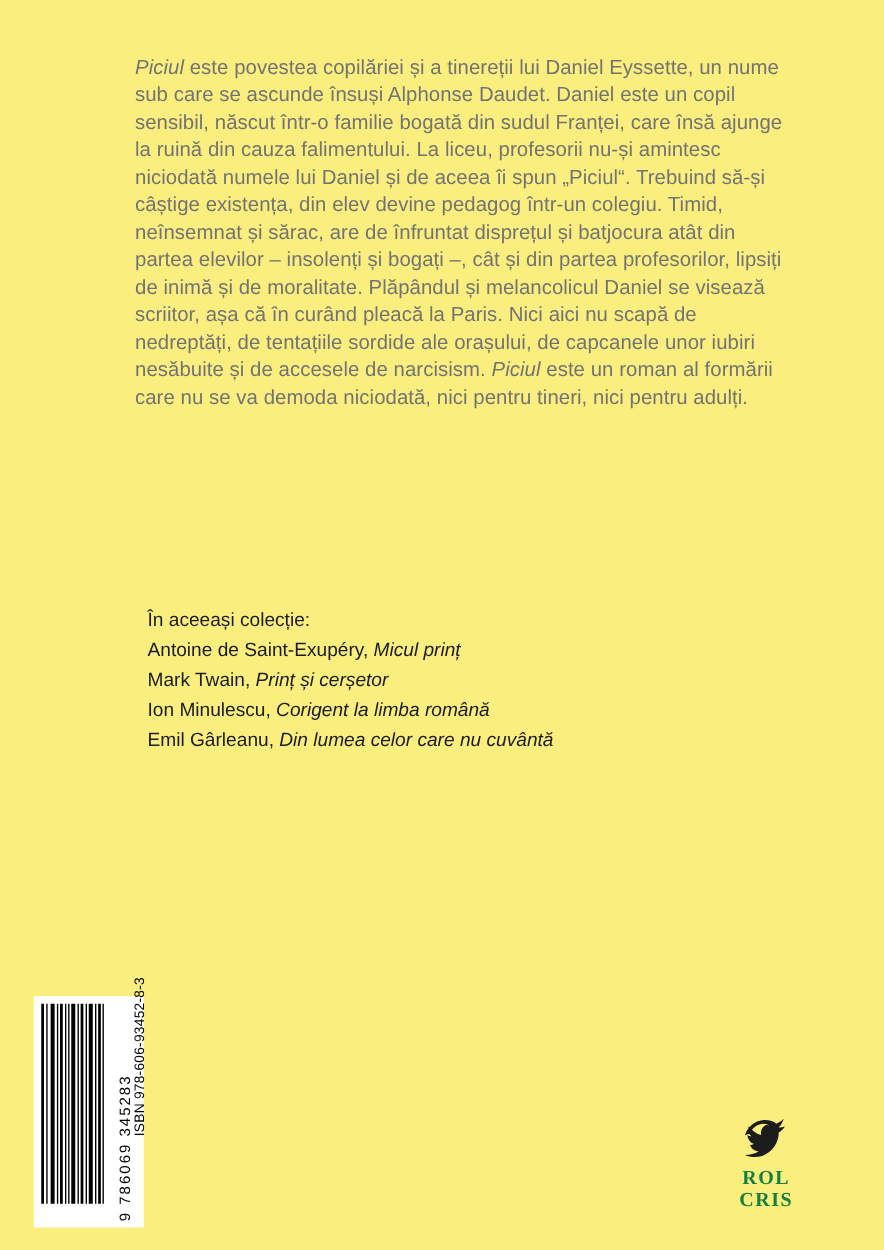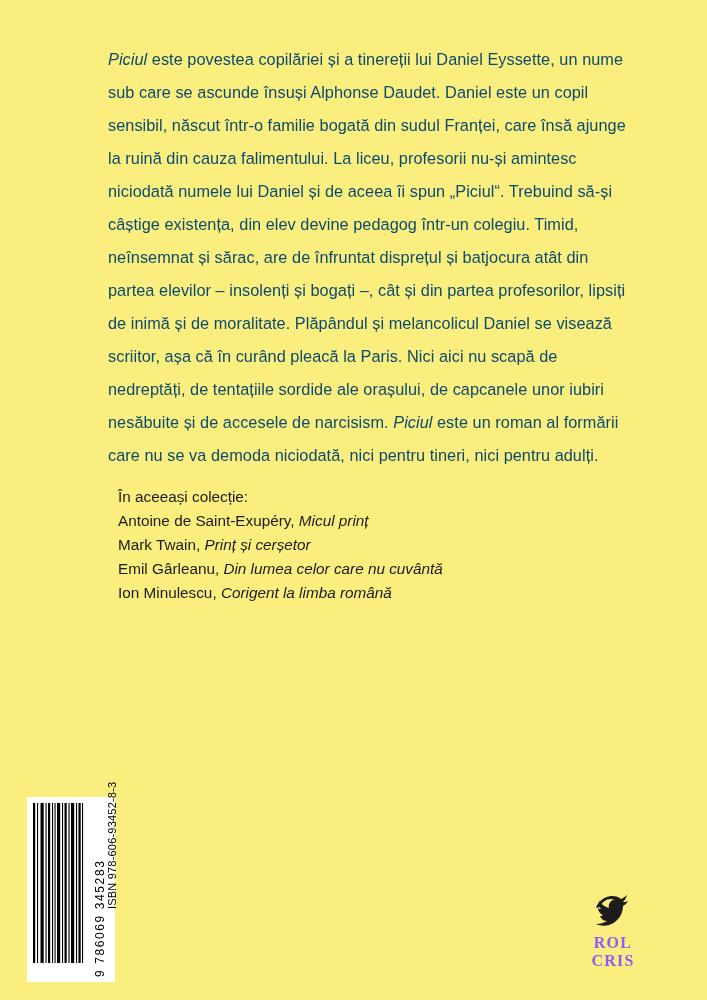--- a/index.html
+++ b/index.html
@@ -17,22 +17,22 @@
   .page {
     position: absolute;
     inset: 0;
   }
   .blurb {
     position: absolute;
     left: 108px;
     top: 43px;
     width: 520px;
     font-size: 16.3px;
-    line-height: 33px;
-    color: #0c4a6e;
+    line-height: 22px;
+    color: #737373;
     letter-spacing: 0.05px;
   }
   .blurb p {
     margin: 0;
   }
   .blurb i, .collection i {
     font-style: italic;
   }
   .collection {
     position: absolute;
@@ -106,41 +106,41 @@
     width: 120px;
   }
   .publisher .bird {
     display: block;
     margin: 0 auto 6px auto;
   }
   .publisher .name {
     font-size: 16px;
     letter-spacing: 1.2px;
     line-height: 18px;
-    color: #8b5cf6;
+    color: #15803d;
     font-weight: bold;
     font-family: "Liberation Serif", serif;
   }
 </style>
 </head>
 <body>
 
 <div class="page">
 
   <div class="blurb">
     <p id="blurb-paragraph"><i>Piciul</i><span> este povestea copilăriei și a tinereții lui Daniel Eyssette, un nume sub care se ascunde însuși Alphonse Daudet. Daniel este un copil sensibil, născut într-o familie bogată din sudul Franței, care însă ajunge la ruină din cauza falimentului. La liceu, profesorii nu-și amintesc niciodată numele lui Daniel și de aceea îi spun „Piciul“. Trebuind să-și câștige existența, din elev devine pedagog într-un colegiu. Timid, neînsemnat și sărac, are de înfruntat disprețul și batjocura atât din partea elevilor – insolenți și bogați –, cât și din partea profesorilor, lipsiți de inimă și de moralitate. Plăpândul și melancolicul Daniel se visează scriitor, așa că în curând pleacă la Paris. Nici aici nu scapă de nedreptăți, de tentațiile sordide ale orașului, de capcanele unor iubiri nesăbuite și de accesele de narcisism. </span><i>Piciul</i><span> este un roman al formării care nu se va demoda niciodată, nici pentru tineri, nici pentru adulți.</span></p>
   </div>
 
   <div class="collection">
     <p class="intro">În aceeași colecție:</p>
     <ul id="collection-list">
         <li><span>Antoine de Saint-Exupéry, </span><i>Micul prinț</i></li>
         <li><span>Mark Twain, </span><i>Prinț și cerșetor</i></li>
+        <li><span>Ion Minulescu, </span><i>Corigent la limba română</i></li>
         <li><span>Emil Gârleanu, </span><i>Din lumea celor care nu cuvântă</i></li>
-        <li><span>Ion Minulescu, </span><i>Corigent la limba română</i></li>
       </ul>
   </div>
 
   <div class="barcode-block">
     <svg class="barcode-bars" viewBox="0 0 52 185" preserveAspectRatio="none">
       <g fill="#000">
         <rect x="1" y="6" width="2.2" height="160"></rect>
         <rect x="5" y="6" width="1.1" height="160"></rect>
         <rect x="8.5" y="6" width="3.2" height="160"></rect>
         <rect x="13.5" y="6" width="1.1" height="160"></rect>

